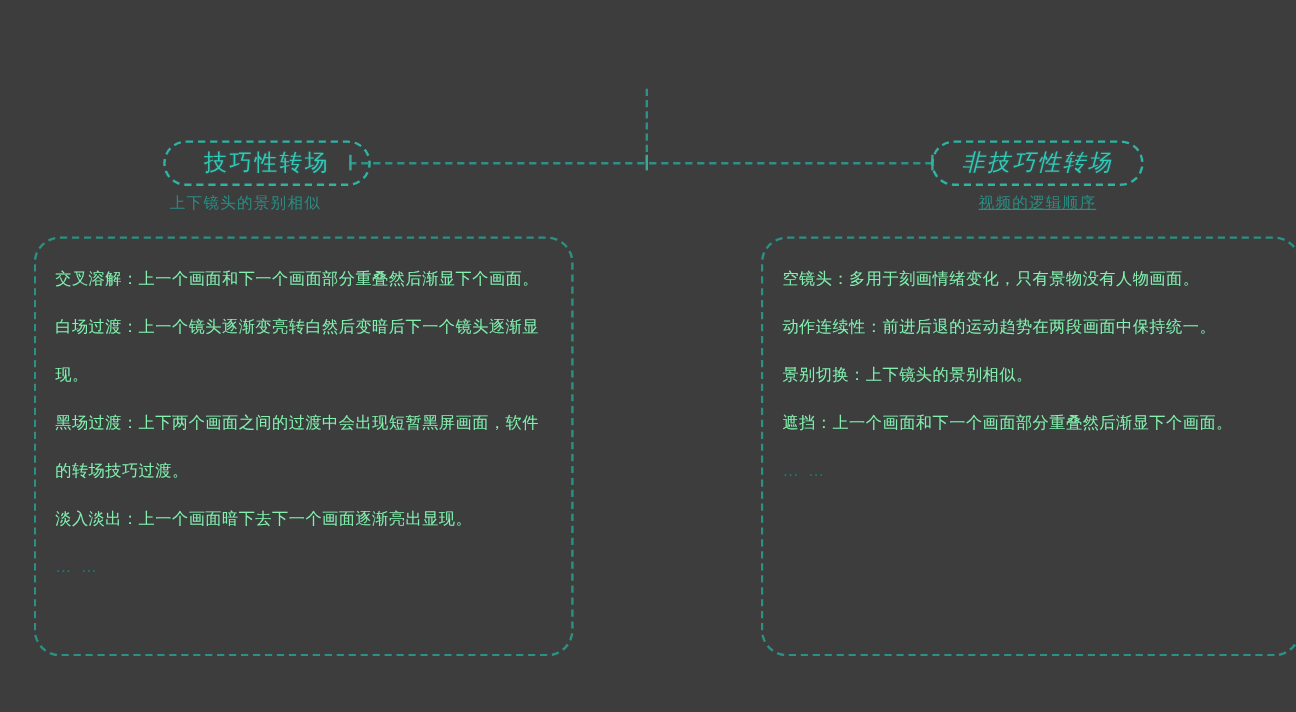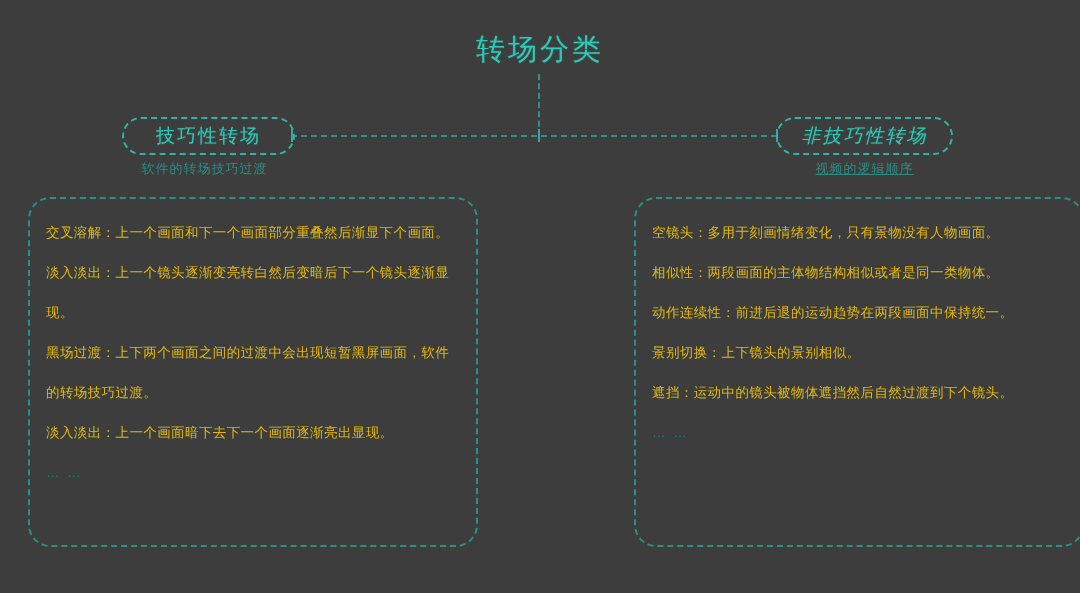--- a/index.html
+++ b/index.html
@@ -74,21 +74,21 @@
     box-sizing: border-box;
   }
   .pill-label {
     font-size: 19px;
     letter-spacing: 2px;
     color: #2fc9b7;
     font-weight: 500;
     text-shadow: 0 0 2px rgba(47,201,183,0.3);
   }
   .pill-left {
-    left: 122px;
+    left: 136px;
     top: 117px;
     width: 173px;
   }
   .pill-right {
     left: 776px;
     top: 117px;
     width: 177px;
     font-style: italic;
   }
   .subtitle {
@@ -132,67 +132,65 @@
     position: absolute;
     left: 0;
     top: 0;
     padding: 14px 16px 0 16px;
     box-sizing: border-box;
     width: 100%;
   }
   .entry {
     font-size: 13.5px;
     line-height: 40px;
-    color: #eab308;
+    color: #86efac;
     letter-spacing: 0.4px;
     white-space: normal;
     text-shadow: 0 0 1px rgba(29,155,146,0.25);
   }
   .entry.ellipsis {
     color: #1d7b74;
     letter-spacing: 2px;
   }
 </style>
 </head>
 <body>
 
 <div id="canvas">
 
-  <div class="title">转场分类</div>
 
   <div class="v-stem"></div>
   <div class="h-bar"></div>
   <div class="tick tick-left"></div>
   <div class="tick tick-mid"></div>
   <div class="tick tick-right"></div>
 
   <div class="pill pill-left">
     <span class="pill-label">技巧性转场</span>
   </div>
-  <div class="subtitle sub-left">软件的转场技巧过渡</div>
+  <div class="subtitle sub-left">上下镜头的景别相似</div>
 
   <div class="pill pill-right">
     <span class="pill-label">非技巧性转场</span>
   </div>
   <div class="subtitle sub-right">视频的逻辑顺序</div>
 
   <div class="box box-left">
     <div class="box-inner" id="entries-left">
         <div class="entry">交叉溶解：上一个画面和下一个画面部分重叠然后渐显下个画面。</div>
-        <div class="entry">淡入淡出：上一个镜头逐渐变亮转白然后变暗后下一个镜头逐渐显现。</div>
+        <div class="entry">白场过渡：上一个镜头逐渐变亮转白然后变暗后下一个镜头逐渐显现。</div>
         <div class="entry">黑场过渡：上下两个画面之间的过渡中会出现短暂黑屏画面，软件的转场技巧过渡。</div>
         <div class="entry">淡入淡出：上一个画面暗下去下一个画面逐渐亮出显现。</div>
         <div class="entry ellipsis">… …</div>
       </div>
   </div>
 
   <div class="box box-right">
     <div class="box-inner" id="entries-right">
         <div class="entry">空镜头：多用于刻画情绪变化，只有景物没有人物画面。</div>
-        <div class="entry">相似性：两段画面的主体物结构相似或者是同一类物体。</div>
         <div class="entry">动作连续性：前进后退的运动趋势在两段画面中保持统一。</div>
         <div class="entry">景别切换：上下镜头的景别相似。</div>
-        <div class="entry">遮挡：运动中的镜头被物体遮挡然后自然过渡到下个镜头。</div>
+        <div class="entry">遮挡：上一个画面和下一个画面部分重叠然后渐显下个画面。</div>
         <div class="entry ellipsis">… …</div>
       </div>
   </div>
 
 </div>
 
 </body></html>

